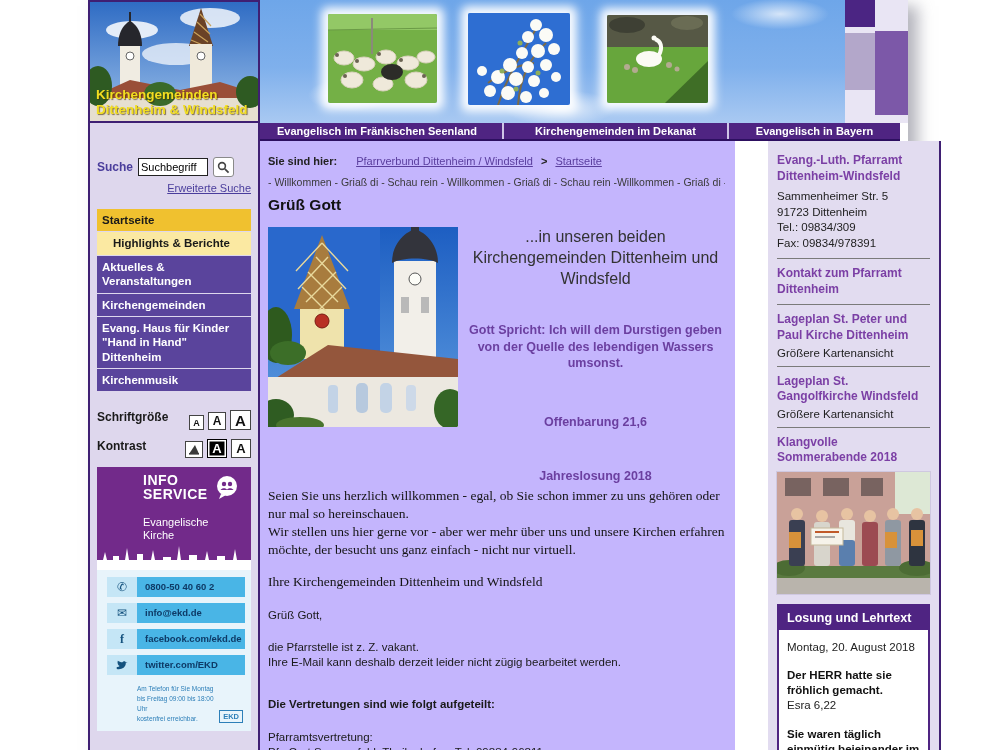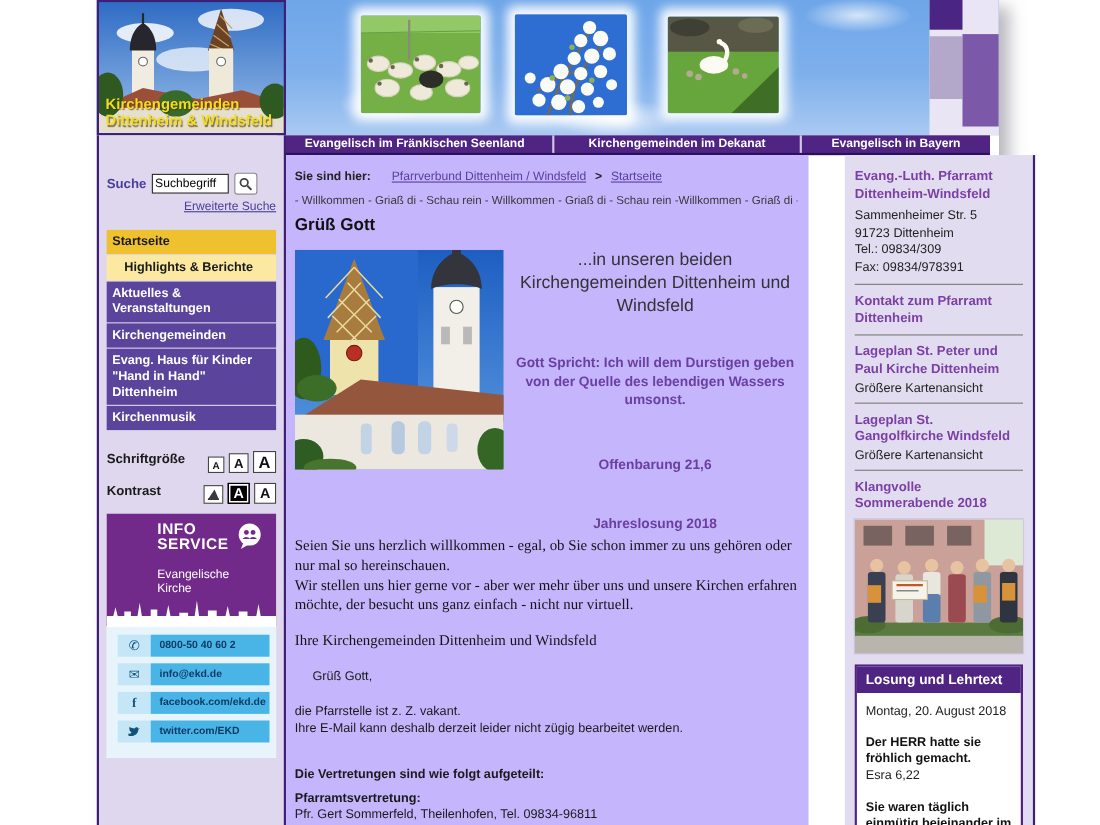--- a/index.html
+++ b/index.html
@@ -76,24 +76,24 @@
   .content-row{display:flex;margin-top:13px;}
   .church-photo{width:190px;height:200px;flex:none;overflow:hidden;}
   .intro-col{flex:1;padding-left:8px;text-align:center;}
   .intro{font-size:16px;color:#333;line-height:1.3;}
   .verse{margin-top:33px;font-weight:bold;color:#6b3fa0;font-size:12.5px;line-height:1.3;}
   .vref{margin-top:44px;font-weight:bold;color:#6b3fa0;font-size:12.5px;}
   .vyear{margin-top:40px;font-weight:bold;color:#6b3fa0;font-size:12.5px;}
   .serif-block{margin-top:4px;font-family:"Liberation Serif",serif;font-size:13.5px;color:#141414;line-height:1.32;}
   .serif-block .w3{margin-top:15px;}
   .plain{font-size:11.5px;color:#1a1a1a;line-height:1.3;}
-  .greet{margin-top:17px;margin-left:16px;}
+  .greet{margin-top:17px;}
   .vac{margin-top:17px;}
   .dep-head{margin-top:27px;font-weight:bold;}
-  .dep-t{margin-top:7px;font-weight:bold;}
+  .dep-t{margin-top:18px;font-weight:normal;}
   
   .rb-head{color:#7b3fa5;font-weight:bold;font-size:12px;line-height:1.3;cursor:pointer;}
   .rb-static{color:#7b3fa5;font-weight:bold;font-size:12px;line-height:1.3;}
   .rb-addr{margin-top:5px;font-size:11.5px;color:#222;line-height:1.35;}
   .rb-hr{border:0;border-top:1px solid #7a7a7a;margin:7px 0;}
   .rb-sub{font-size:11.5px;color:#222;margin-top:3px;cursor:pointer;}
   .rb-photo{margin-top:6px;width:153px;height:122px;overflow:hidden;box-shadow:0 0 0 1px #cfc8e0;}
   .losung{margin-top:10px;border:2px solid #4f2482;background:#fff;}
   .losung-head{background:#4f2482;color:#fff;font-weight:bold;font-size:12.5px;padding:5px 8px;}
   .losung-body{padding:8px 8px 10px;font-size:11.5px;color:#222;line-height:1.3;}
@@ -316,20 +316,28 @@
             <span class="is-ic" style="font-family:'Liberation Serif',serif;font-weight:bold;">f</span>
             <span class="is-tx">facebook.com/ekd.de</span>
           </div>
           <div class="is-row">
             <span class="is-ic">
               <svg width="12" height="11" viewBox="0 0 16 13">
                 <path d="M1,11 C6,12.5 13,10 13,3.5 L15.5,2.2 L13.2,2.4 C12.4,0.4 9.6,0.2 8.6,2.2 C6.2,2.2 3.8,1.4 2.4,0.2 C1.4,3 2.6,6.2 4.8,7.2 C4,8.2 2.6,8.6 1,8.4 Z" fill="#14527e"></path>
               </svg>
             </span>
             <span class="is-tx">twitter.com/EKD</span>
+          </div>
+          <div class="is-foot">
+            <div class="is-note">
+              <div>Am Telefon für Sie Montag</div>
+              <div>bis Freitag 09:00 bis 18:00 Uhr</div>
+              <div>kostenfrei erreichbar.</div>
+            </div>
+            <div class="is-brand">EKD</div>
           </div>
         </div>
       </div>
 
     </div>
 
     <div class="main">
       <div class="crumbs">
         <span class="pre">Sie sind hier:</span>
         <a>Pfarrverbund Dittenheim / Windsfeld</a>

